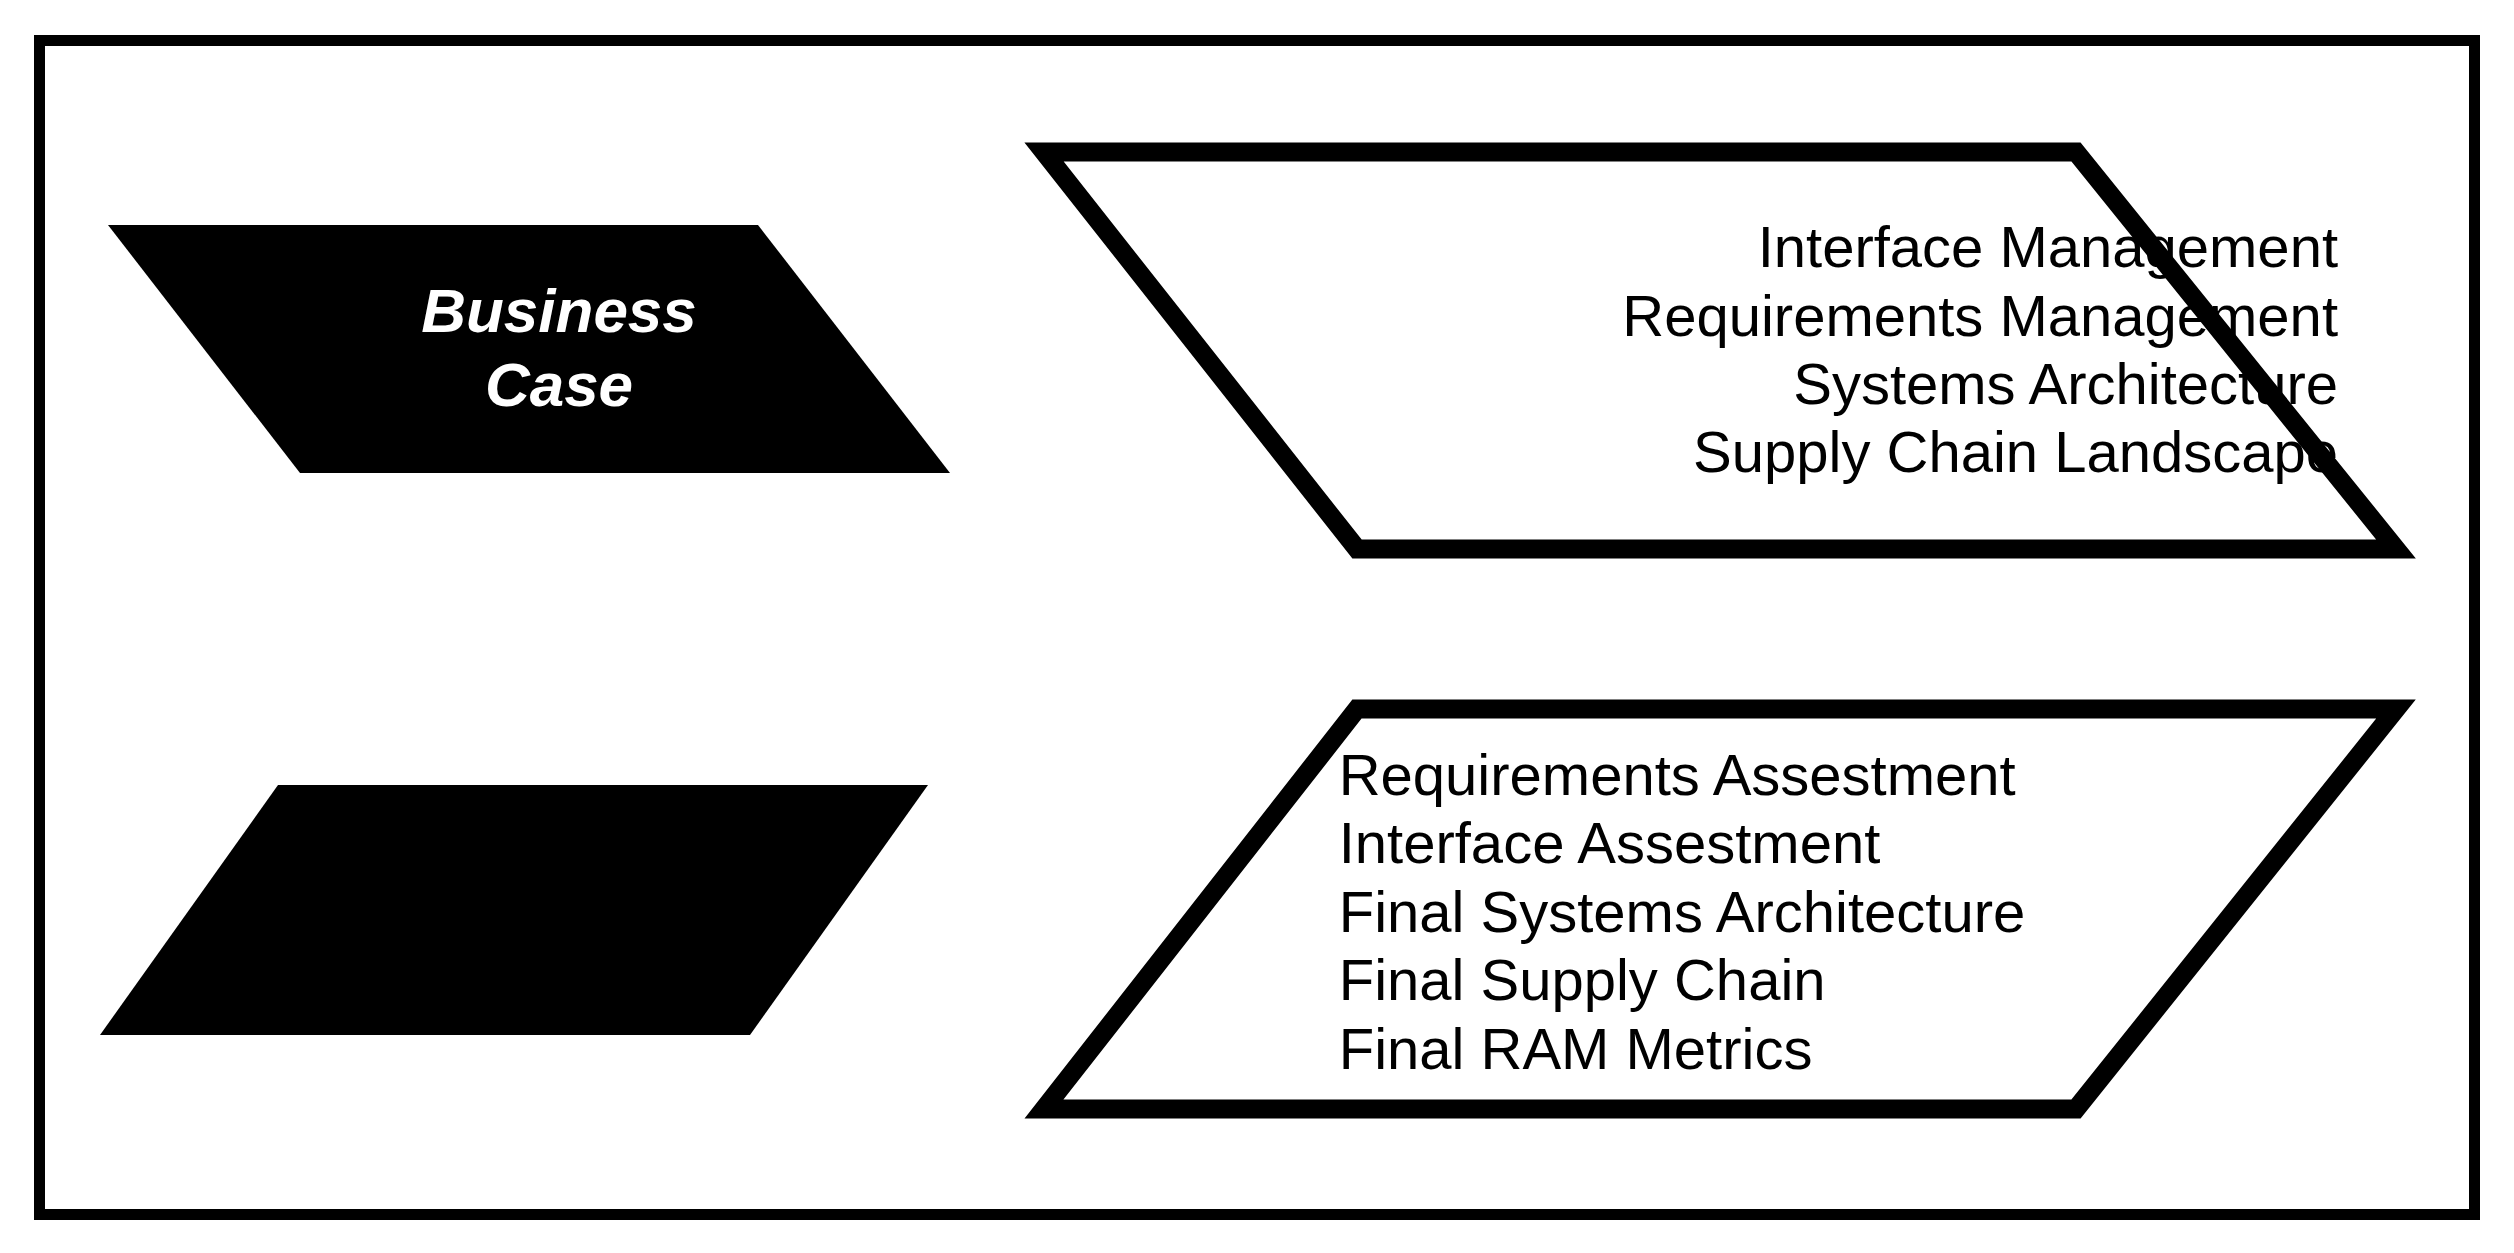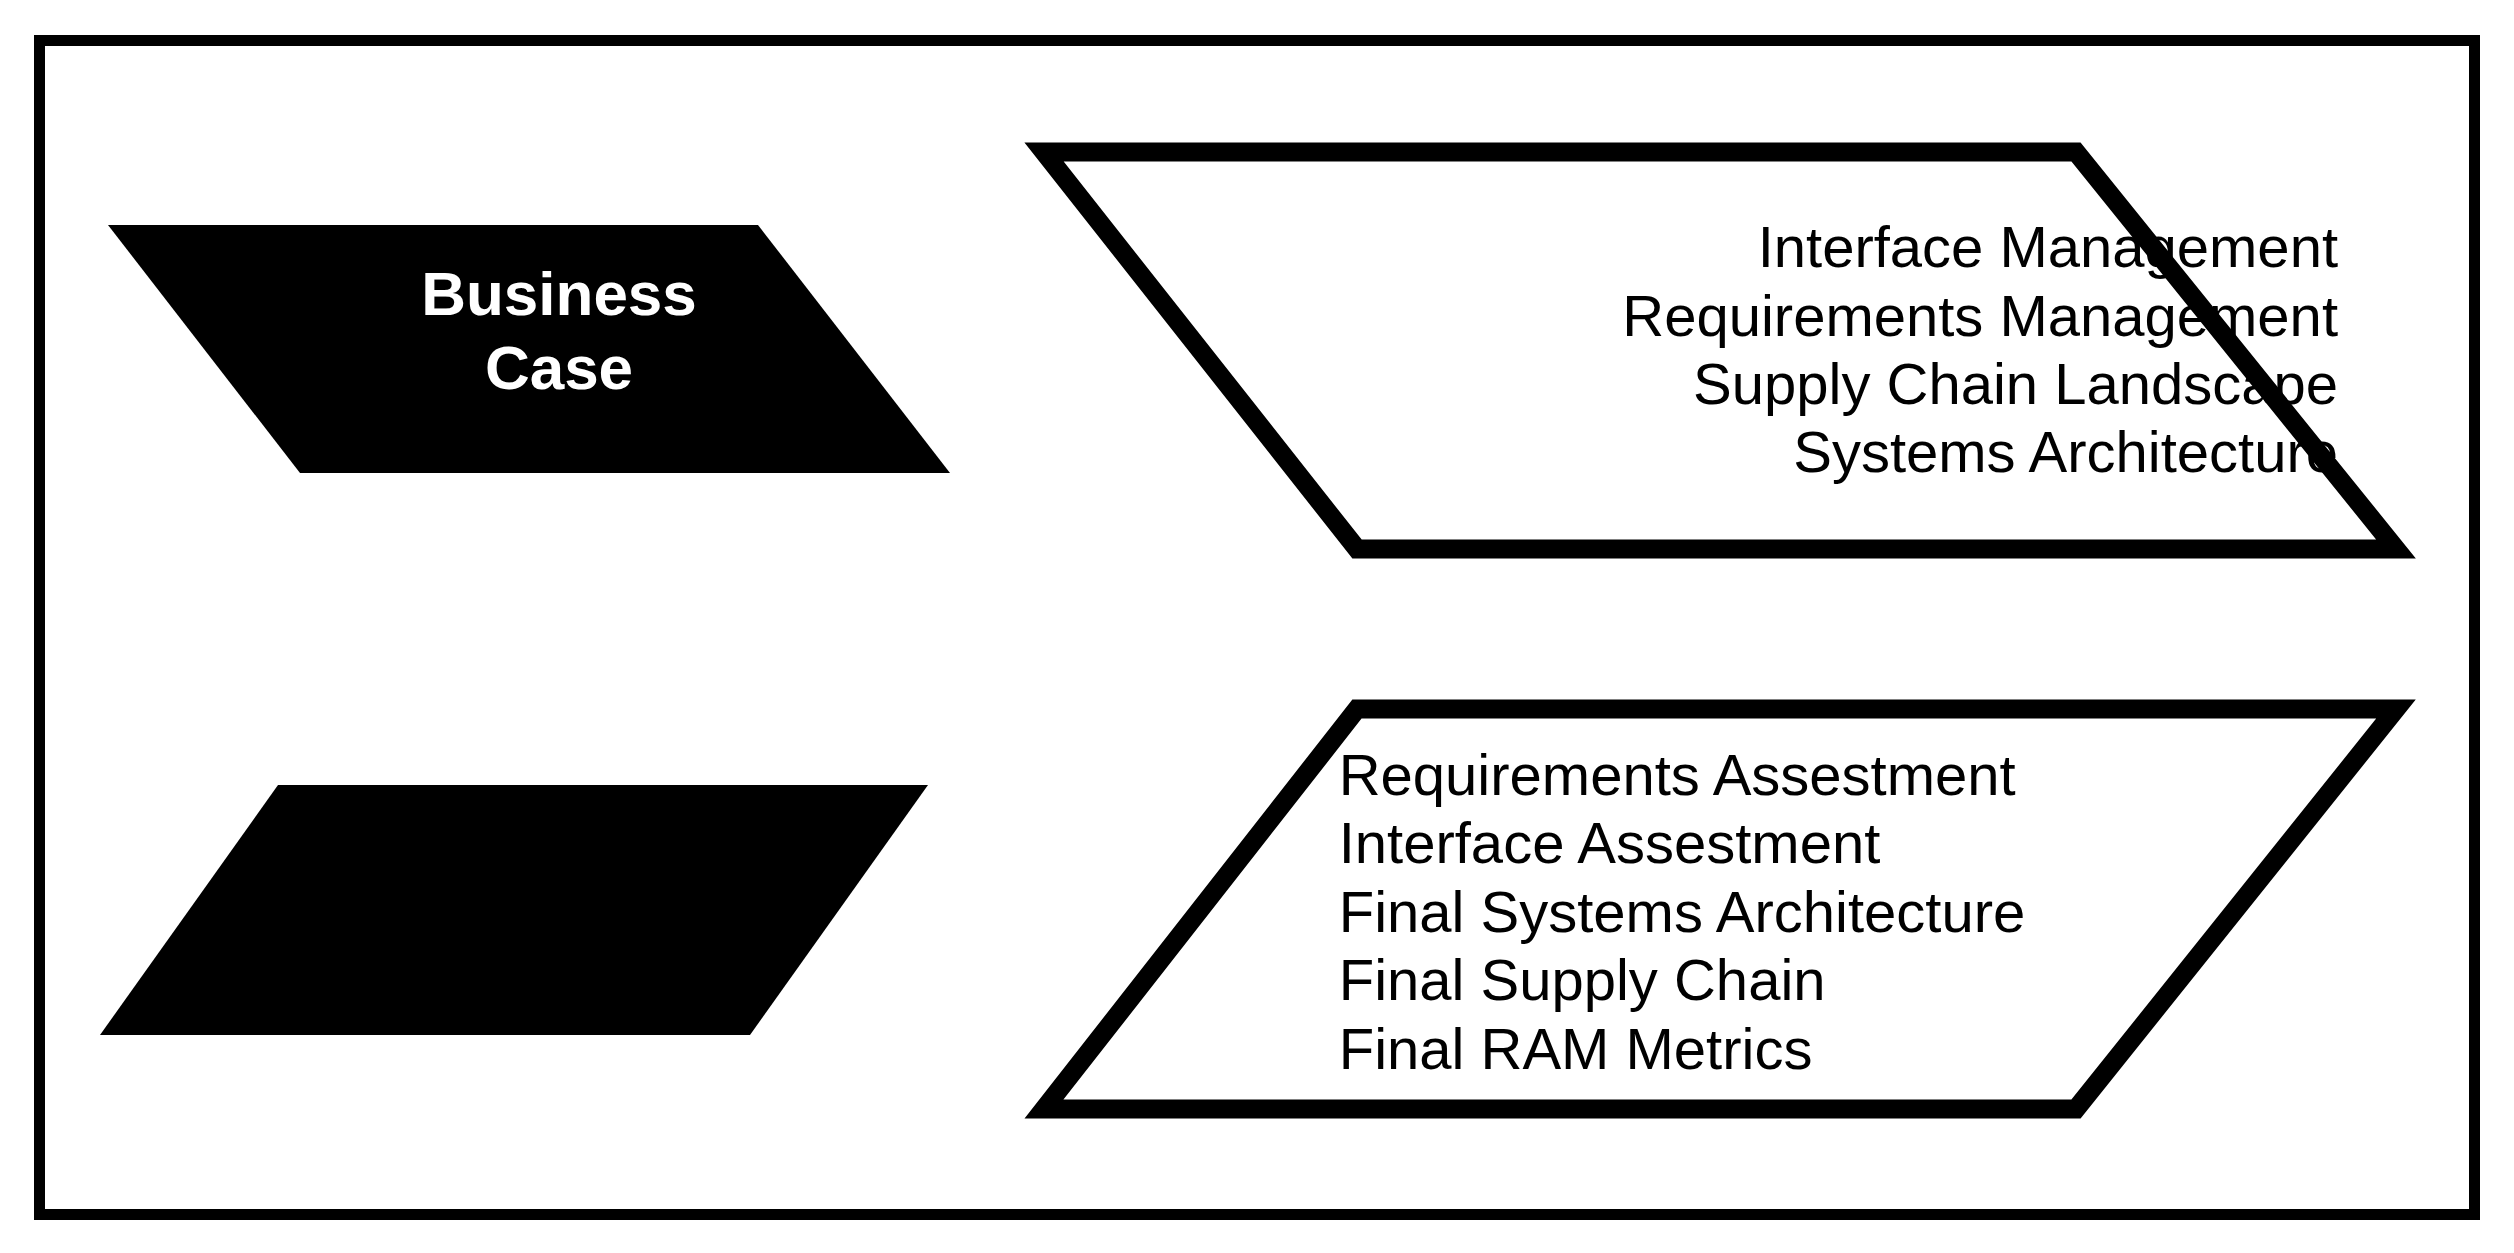--- a/index.html
+++ b/index.html
@@ -70,23 +70,24 @@
     text-align: right;
   }
   .align-center {
     align-items: center;
     text-align: left;
   }
 
   
   #label-business-case {
     left: 108px;
-    top: 225px;
+    top: 242px;
     width: 842px;
     height: 211px;
+    font-style: italic;
   }
   #label-benefit-analysis {
     left: 78px;
     top: 785px;
     width: 842px;
     height: 250px;
   }
   #label-business-case-inner {
     margin-right: 0px;
     transform: translateX(30px);
@@ -136,22 +137,22 @@
       <span class="line">Business</span>
       <span class="line">Case</span>
     </div>
   </div>
 
 
   <div class="shape-label outline-label align-right" id="label-phase1-outputs">
     <div class="stack">
       <span class="line">Interface Management</span>
       <span class="line">Requirements Management</span>
+      <span class="line">Systems Architecture</span>
       <span class="line">Supply Chain Landscape</span>
-      <span class="line">Systems Architecture</span>
     </div>
   </div>
 
   <div class="shape-label outline-label align-center" id="label-phase2-outputs">
     <div class="stack">
       <span class="line">Requirements Assestment</span>
       <span class="line">Interface Assestment</span>
       <span class="line">Final Systems Architecture</span>
       <span class="line">Final Supply Chain</span>
       <span class="line">Final RAM Metrics</span>

